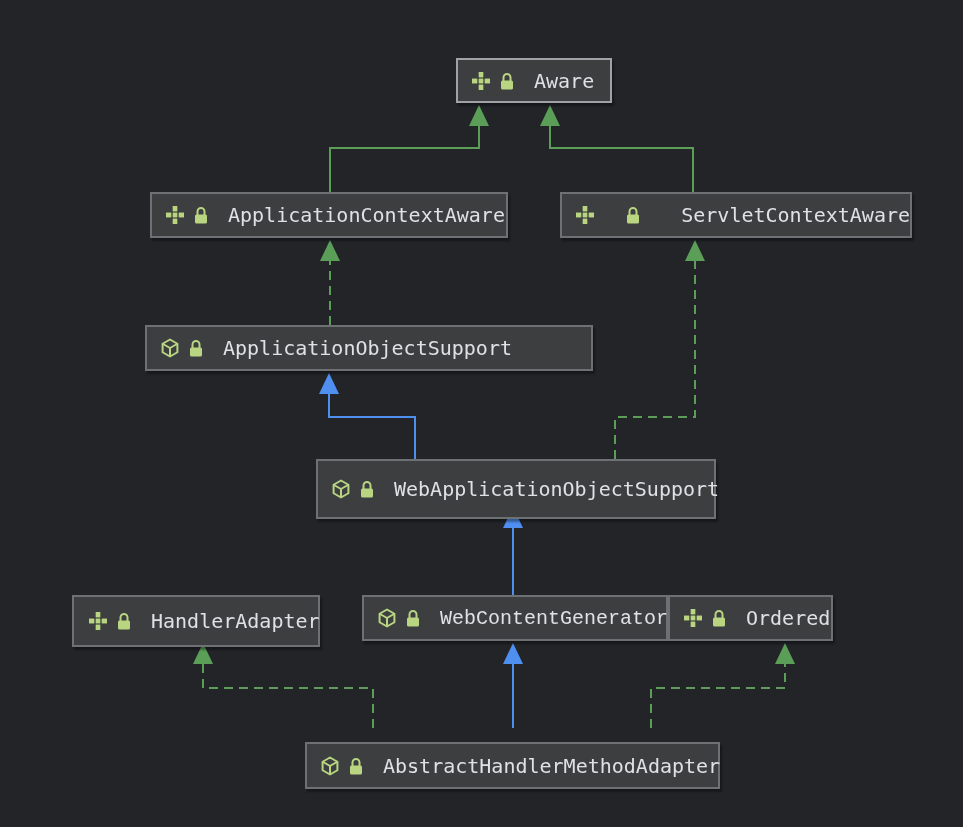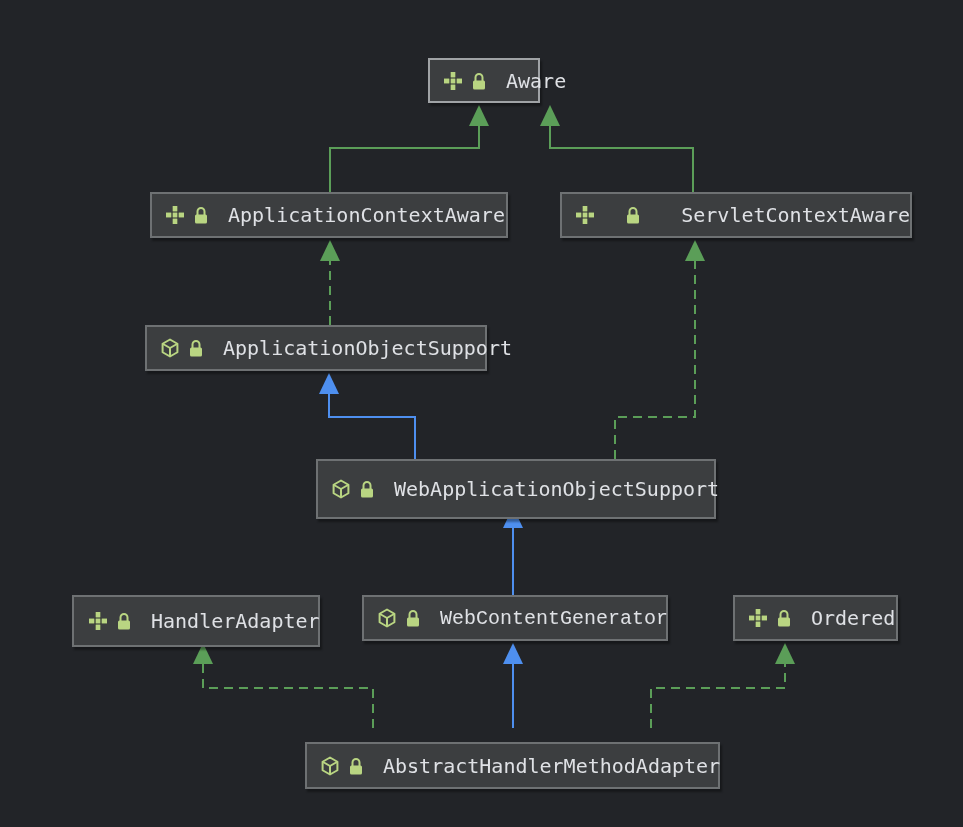--- a/index.html
+++ b/index.html
@@ -41,28 +41,28 @@
   .node--highlight { border-color: #a0a3a6; }
   .node .kind-icon { width: 20px; height: 20px; margin-right: 8px; flex: none; display: block; }
   .node .lock-icon { width: 16px; height: 20px; margin-right: 19px; flex: none; display: block; }
   .node .label {
     color: #dfe1e5;
     font-size: 20px;
     white-space: nowrap;
     letter-spacing: 0;
   }
   
-  .n-aware { left: 428px; top:  58px; width: 112px; height: 45px; }
+  .n-aware { left: 456px; top:  58px; width: 156px; height: 45px; }
   .n-aca   { left: 150px; top: 192px; width: 358px; height: 46px; }
   .n-sca   { left: 560px; top: 192px; width: 352px; height: 46px; justify-content: space-between; }
-  .n-aos   { left: 145px; top: 325px; width: 342px; height: 46px; }
+  .n-aos   { left: 145px; top: 325px; width: 448px; height: 46px; }
   .n-waos  { left: 316px; top: 459px; width: 400px; height: 60px; }
   .n-ha    { left:  72px; top: 595px; width: 248px; height: 52px; padding-left: 14px; }
   .n-wcg   { left: 362px; top: 595px; width: 306px; height: 46px; font-family: Liberation Mono, monospace; }
-  .n-ord   { left: 733px; top: 595px; width: 165px; height: 46px; }
+  .n-ord   { left: 668px; top: 595px; width: 165px; height: 46px; }
   .n-ahma  { left: 305px; top: 728px; width: 415px; height: 47px; margin-top: 14px; }
 </style>
 </head>
 <body>
 
 <div class="canvas">
 
   <svg class="edges" viewBox="0 0 963 827" xmlns="http://www.w3.org/2000/svg">
 
     <g>

